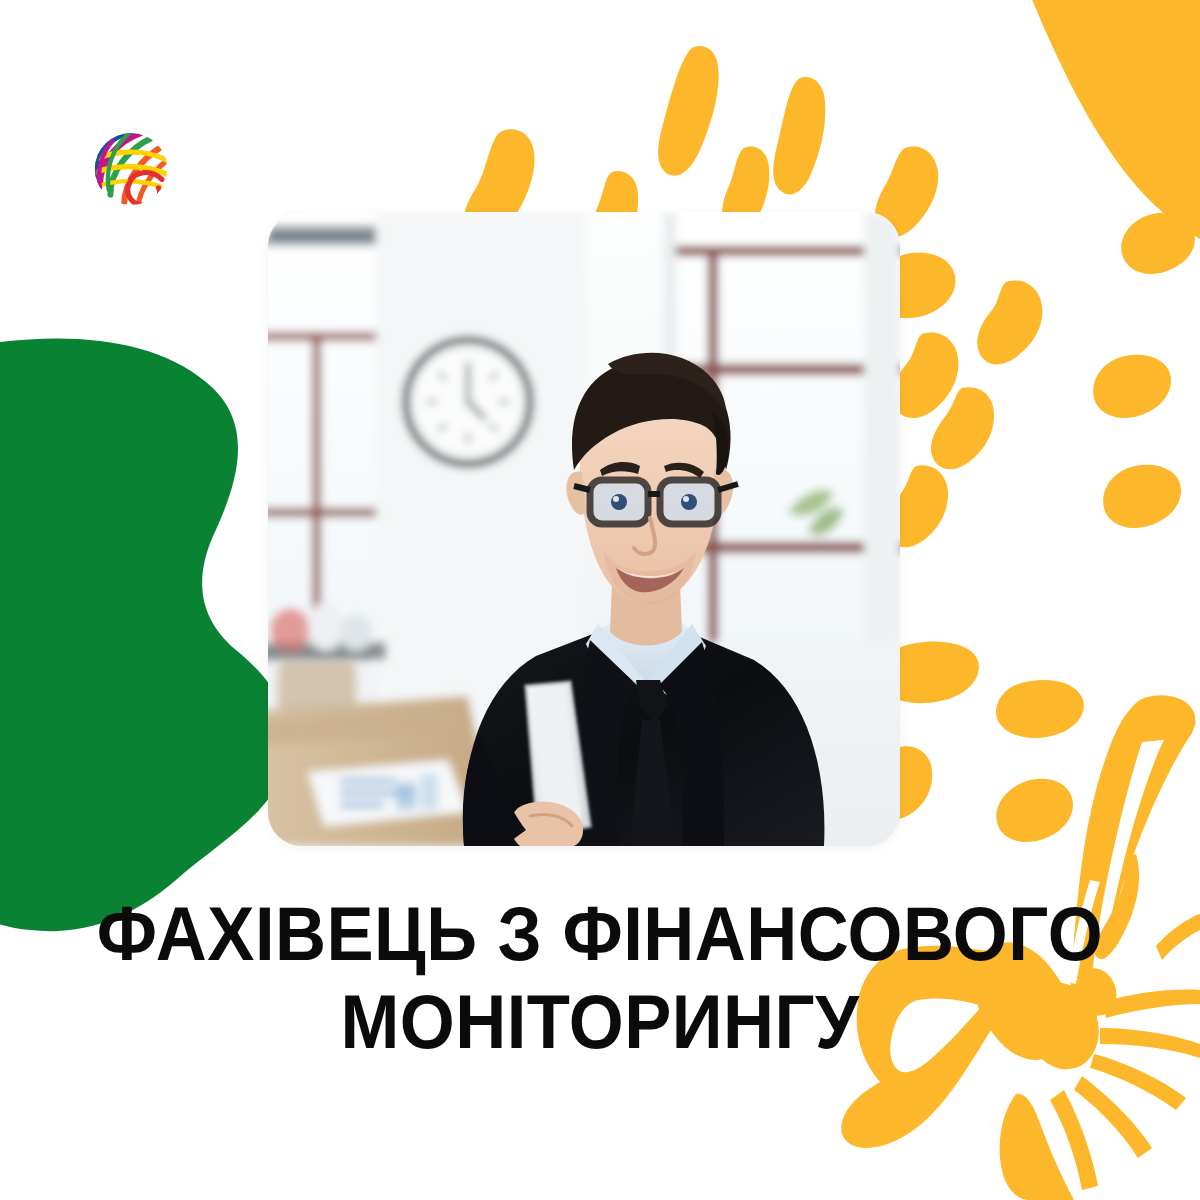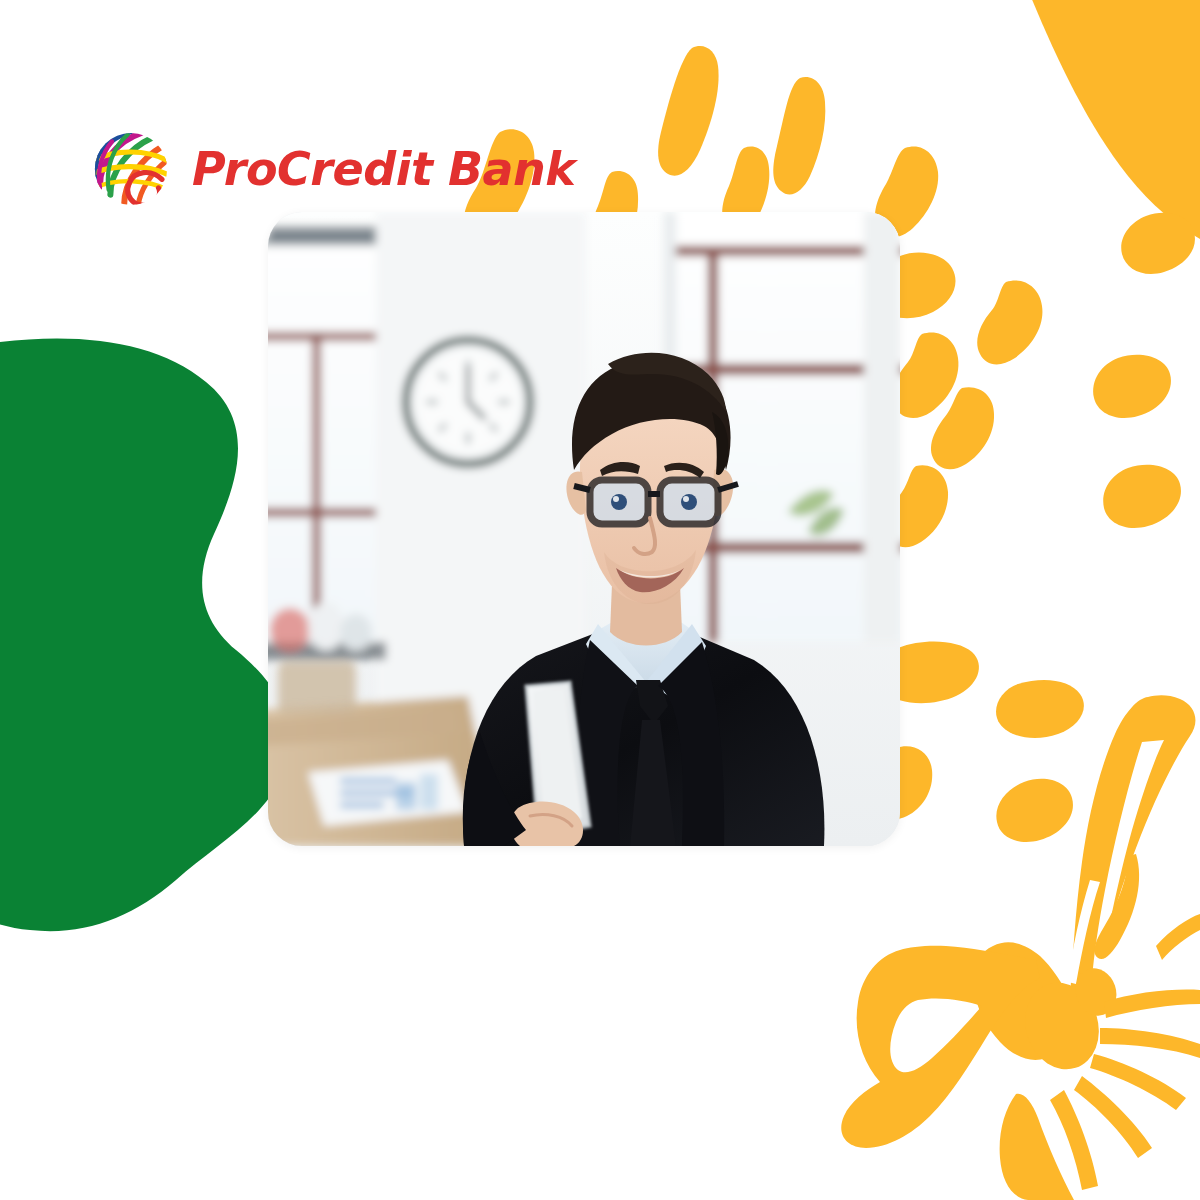--- a/index.html
+++ b/index.html
@@ -248,21 +248,20 @@
           <path d="M 8 72 C 32 60, 72 62, 96 76" stroke="#FFD200" stroke-width="5"></path>
 
           <path d="M 86 62 C 74 50, 54 52, 48 66 C 42 80, 52 94, 68 92 C 80 90, 86 80, 82 72" stroke="#E2312F" stroke-width="6"></path>
 
           <path d="M 14 30 C 6 44, 4 62, 12 78" stroke="#1B4E9B" stroke-width="6"></path>
           <path d="M 28 18 C 16 32, 10 52, 14 72" stroke="#C2178C" stroke-width="5"></path>
           <path d="M 46 10 C 30 24, 20 48, 24 74" stroke="#2BA14A" stroke-width="5"></path>
         </g>
       </svg>
     </span>
-    <span class="logo-word">ProCredit Bank</span>
   </div>
 
   <div class="photo-card">
     <svg viewBox="0 0 632 634" xmlns="http://www.w3.org/2000/svg" role="img">
       <defs>
         <linearGradient id="wallG" x1="0" y1="0" x2="0" y2="1">
           <stop offset="0" stop-color="#fdfefe"></stop>
           <stop offset="1" stop-color="#eceff1"></stop>
         </linearGradient>
         <linearGradient id="winGlow" x1="0" y1="0" x2="0" y2="1">
@@ -430,14 +429,18 @@
         </g>
 
         <path d="M 250 596 C 266 586, 292 588, 306 600 C 318 610, 318 628, 306 634 L 252 634 C 240 624, 240 604, 250 596 Z" fill="#e8c3a7"></path>
         <path d="M 262 604 C 278 600, 296 604, 304 614" fill="none" stroke="#d3a286" stroke-width="3" stroke-linecap="round"></path>
 
         <path d="M 212 520 C 226 566, 244 600, 258 618 L 236 634 L 196 634 C 192 588, 198 548, 212 520 Z" fill="#0d0e13"></path>
       </g>
     </svg>
   </div>
 
+  <div class="headline">
+    <span class="line">ФАХІВЕЦЬ З ФІНАНСОВОГО</span>
+    <span class="line">МОНІТОРИНГУ</span>
+  </div>
 
 </div>
 
 </body></html>

